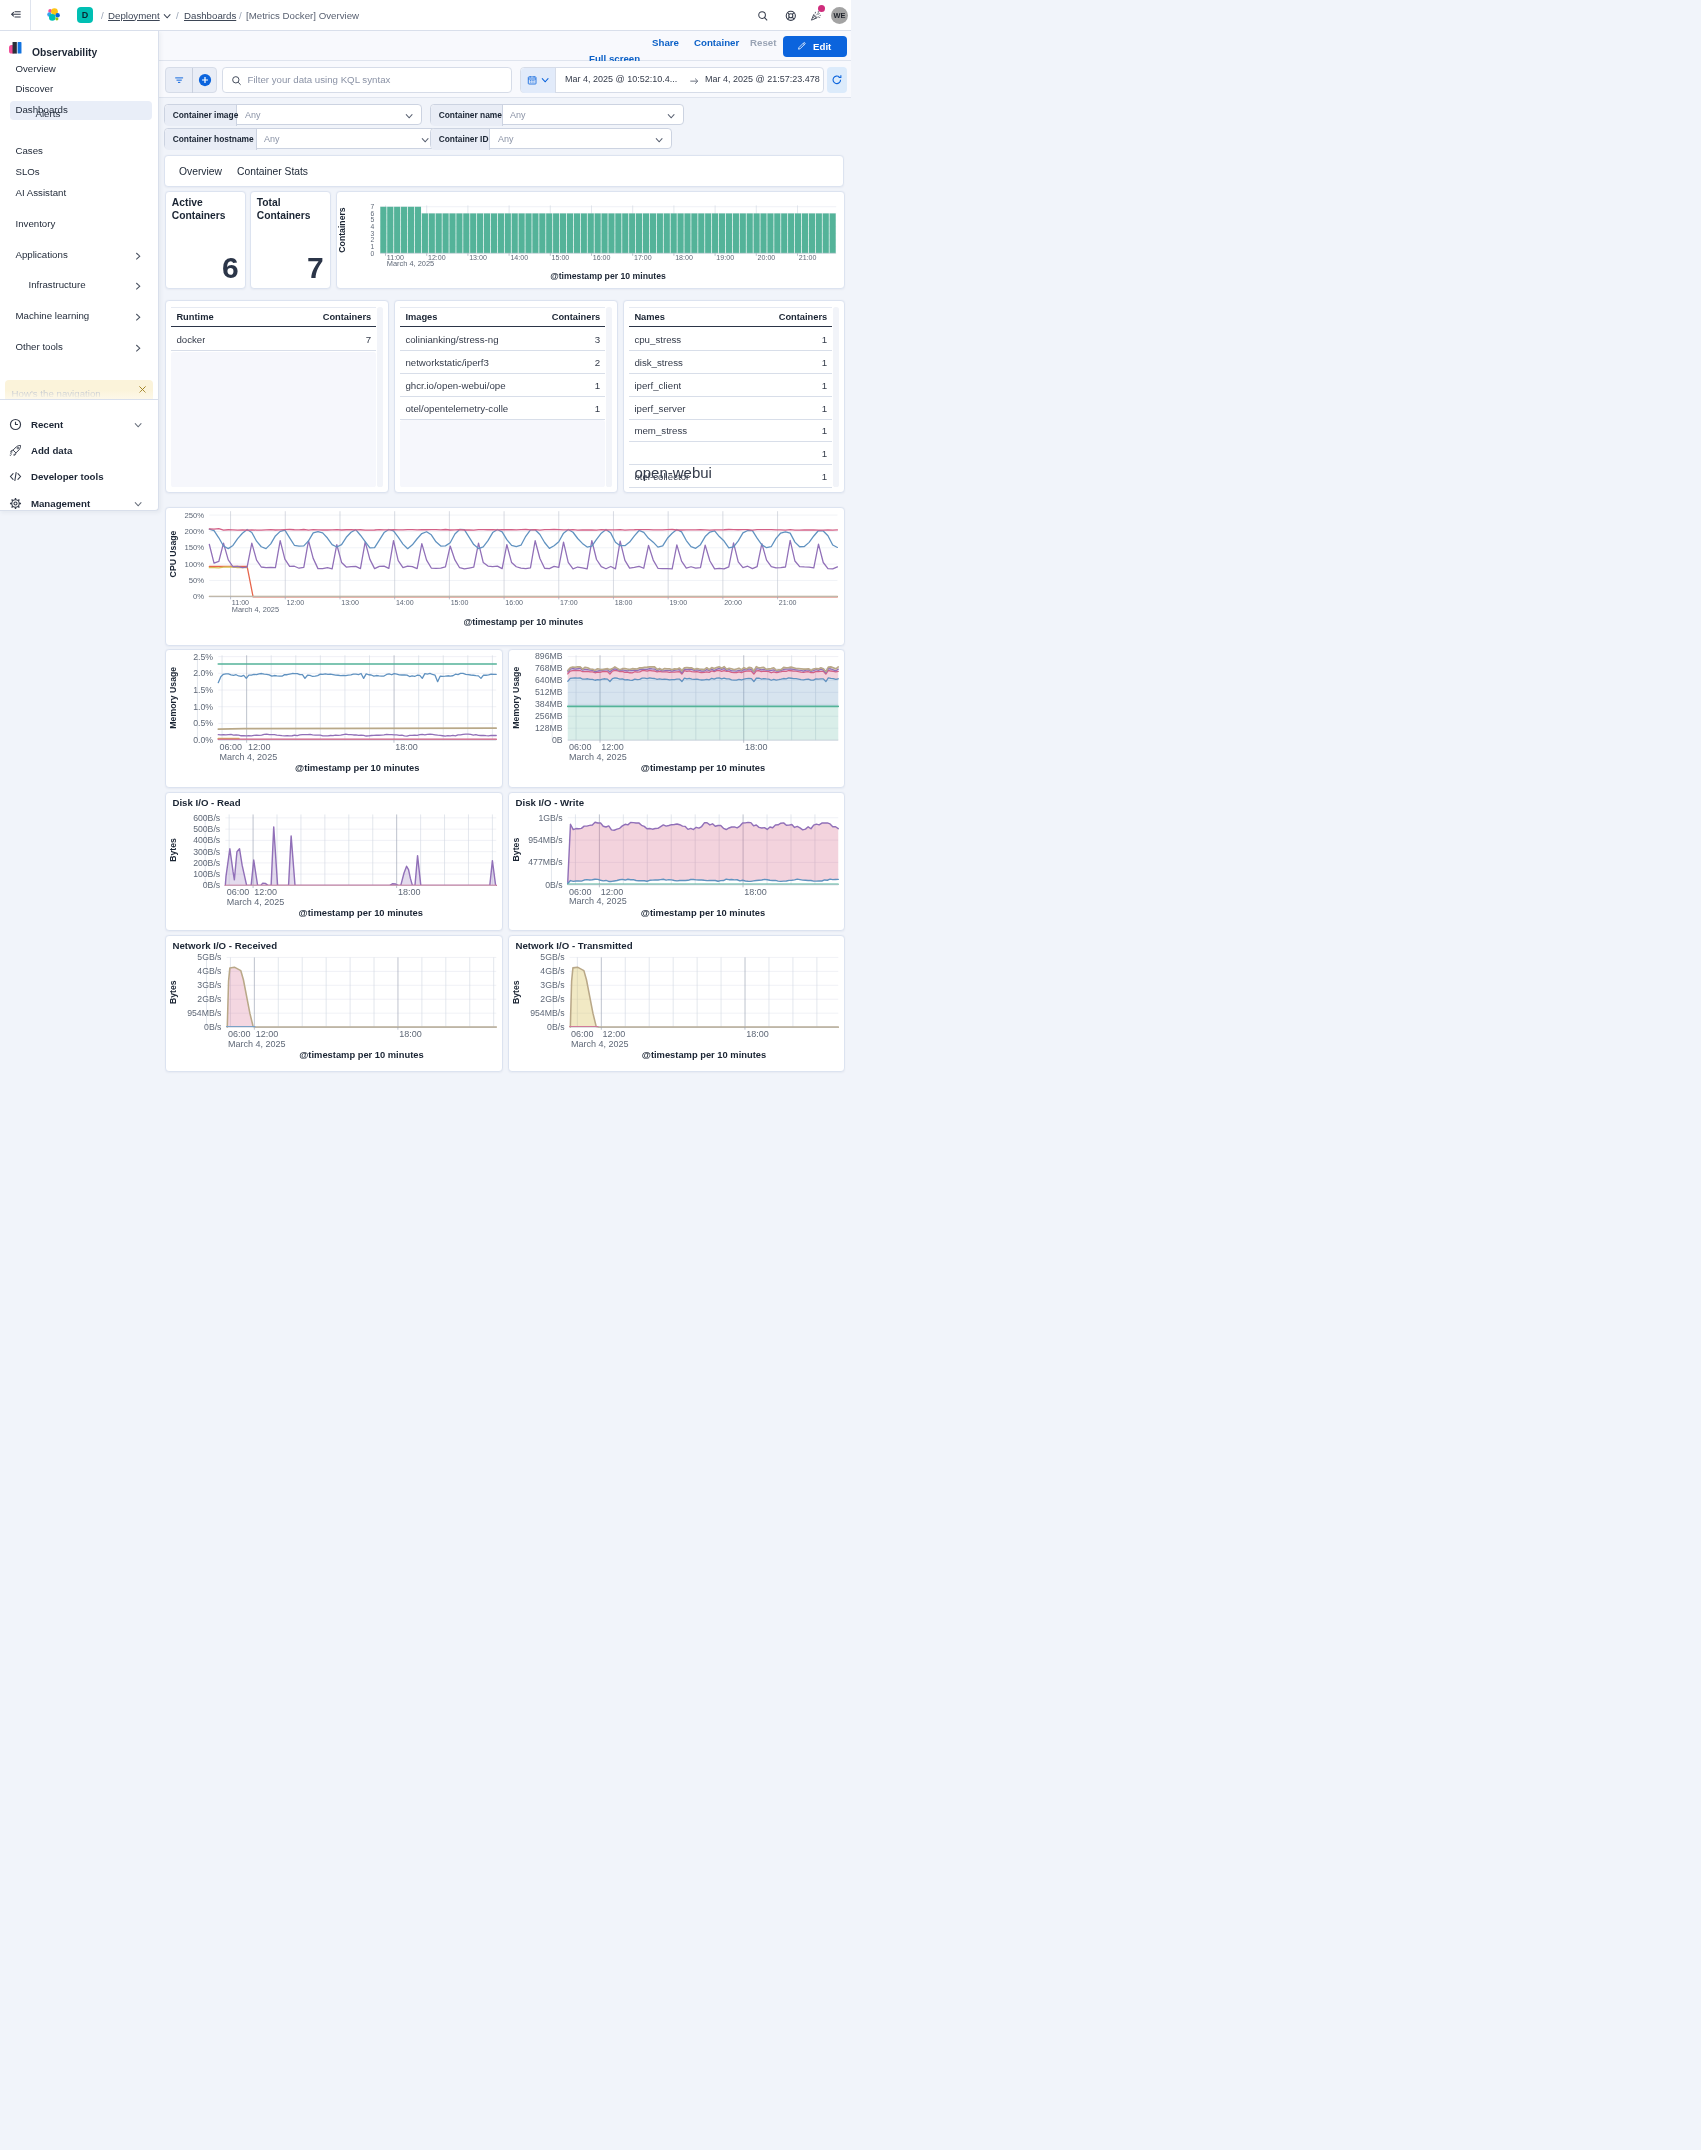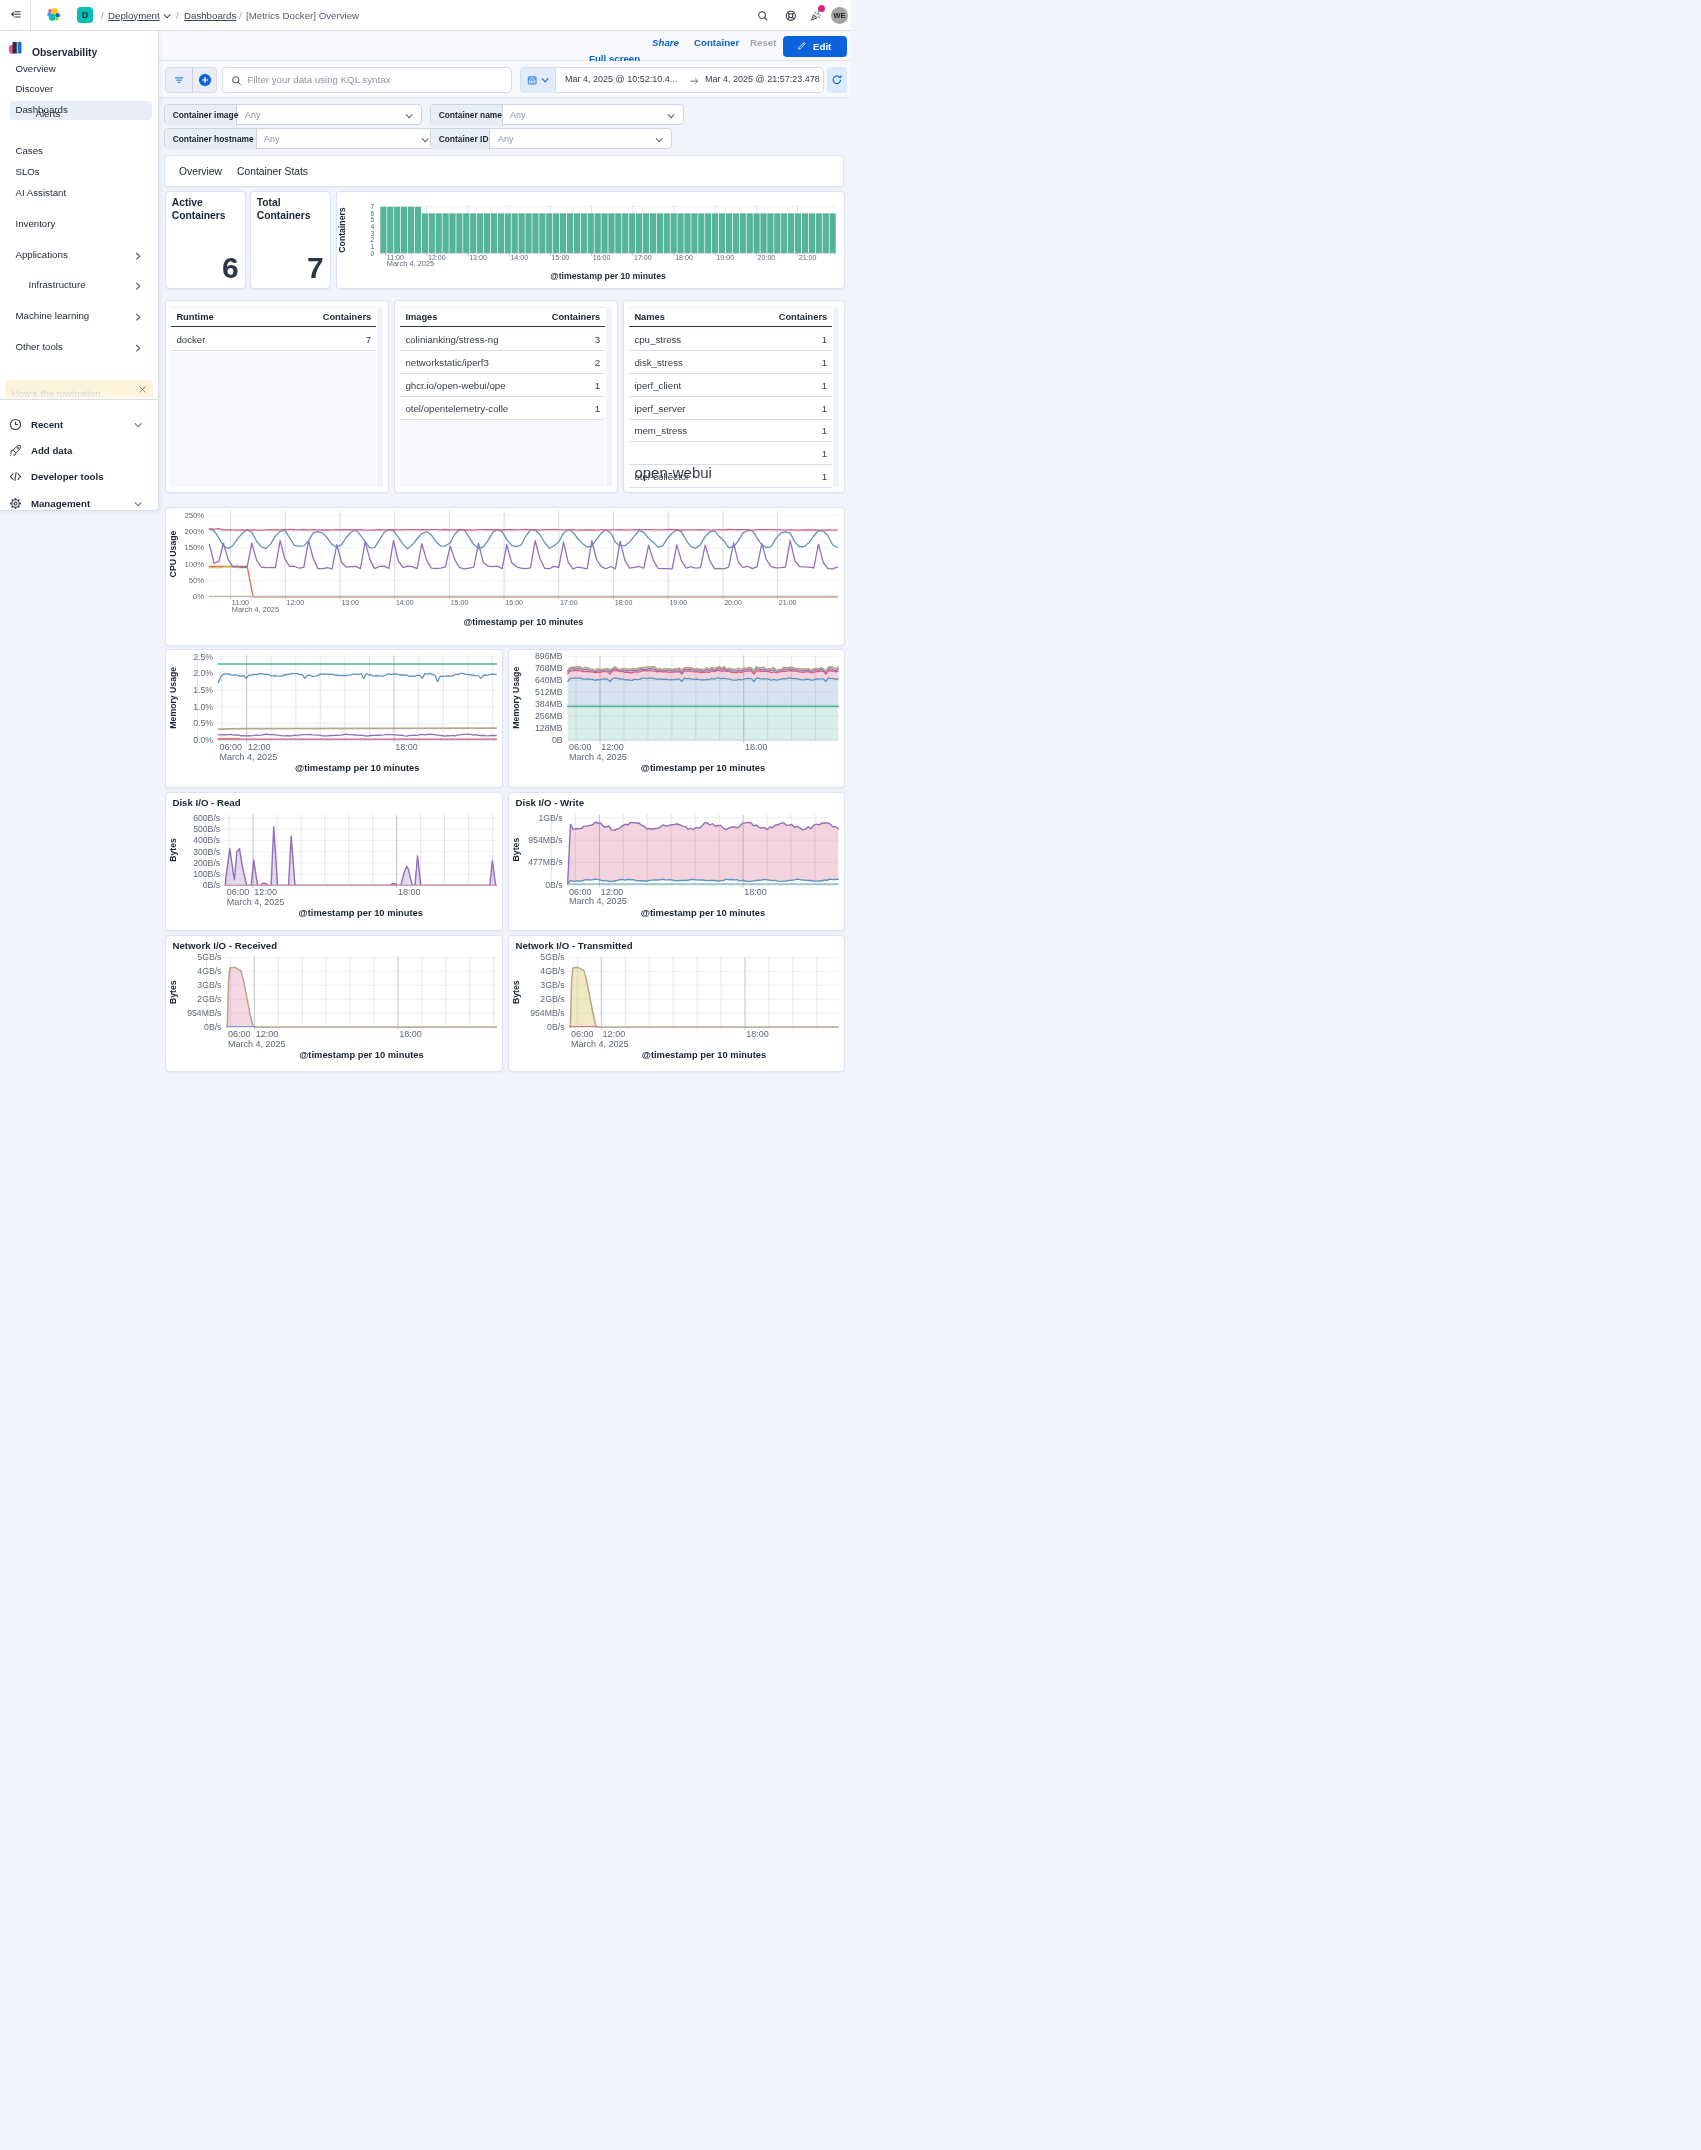--- a/index.html
+++ b/index.html
@@ -150,21 +150,21 @@
           </g>
         </svg></span>
       <span style="position:absolute;left:24.5px;top:3.9px;font-size:9.7px;font-weight:bold;color:#1d2635;">Management</span>
       <span style="position:absolute;right:9px;top:5.2px;"><svg width="10.3" height="10.3" viewBox="0 0 16 16" fill="none">
           <path d="M3.5 5.5 L8 10.5 L12.5 5.5" stroke="#69707d" stroke-width="1.6" stroke-linecap="round"></path>
         </svg></span>
     </div>
   </div>
 <div style="position:absolute;left:159px;top:31px;width:692px;height:30px;background:#f8f9fd;border-bottom:0.6px solid #dfe4ee;"></div>
 <span style="position:absolute;left:589px;top:37px;font-size:9.7px;font-weight:bold;color:#0c61c7;margin-top:16px;">Full screen</span>
-<span style="position:absolute;left:652px;top:37px;font-size:9.7px;font-weight:bold;color:#0c61c7;font-style:italic;">Share</span>
+<span style="position:absolute;left:652px;top:37px;font-size:9.7px;font-weight:bold;color:#0c61c7;">Share</span>
 <span style="position:absolute;left:694px;top:37px;font-size:9.7px;font-weight:bold;color:#0c61c7;">Container</span>
 <span style="position:absolute;left:750px;top:37px;font-size:9.7px;font-weight:bold;color:#9aa4b5;">Reset</span>
 <div style="position:absolute;left:783px;top:36px;width:64px;height:20.6px;background:#0b64dd;border-radius:3.9px;">
 <span style="position:absolute;left:14px;top:5.2px;"><svg width="9.7" height="9.7" viewBox="0 0 16 16" fill="none">
         <path d="M2.5 13.5 L3.2 10.8 L11 3 a1.3 1.3 0 0 1 1.9 0 l0.1 0.1 a1.3 1.3 0 0 1 0 1.9 L5.2 12.8 Z" stroke="#fff" stroke-width="1.3" stroke-linejoin="round"></path>
         <path d="M10 4 l2 2" stroke="#fff" stroke-width="1.3"></path>
       </svg></span>
 <span style="position:absolute;left:30px;top:4.5px;font-size:9.7px;font-weight:bold;color:#fff;">Edit</span>
   </div>
 <div style="position:absolute;left:159px;top:61px;width:692px;height:37px;background:#f8f9fd;border-bottom:0.6px solid #dfe4ee;"></div>

